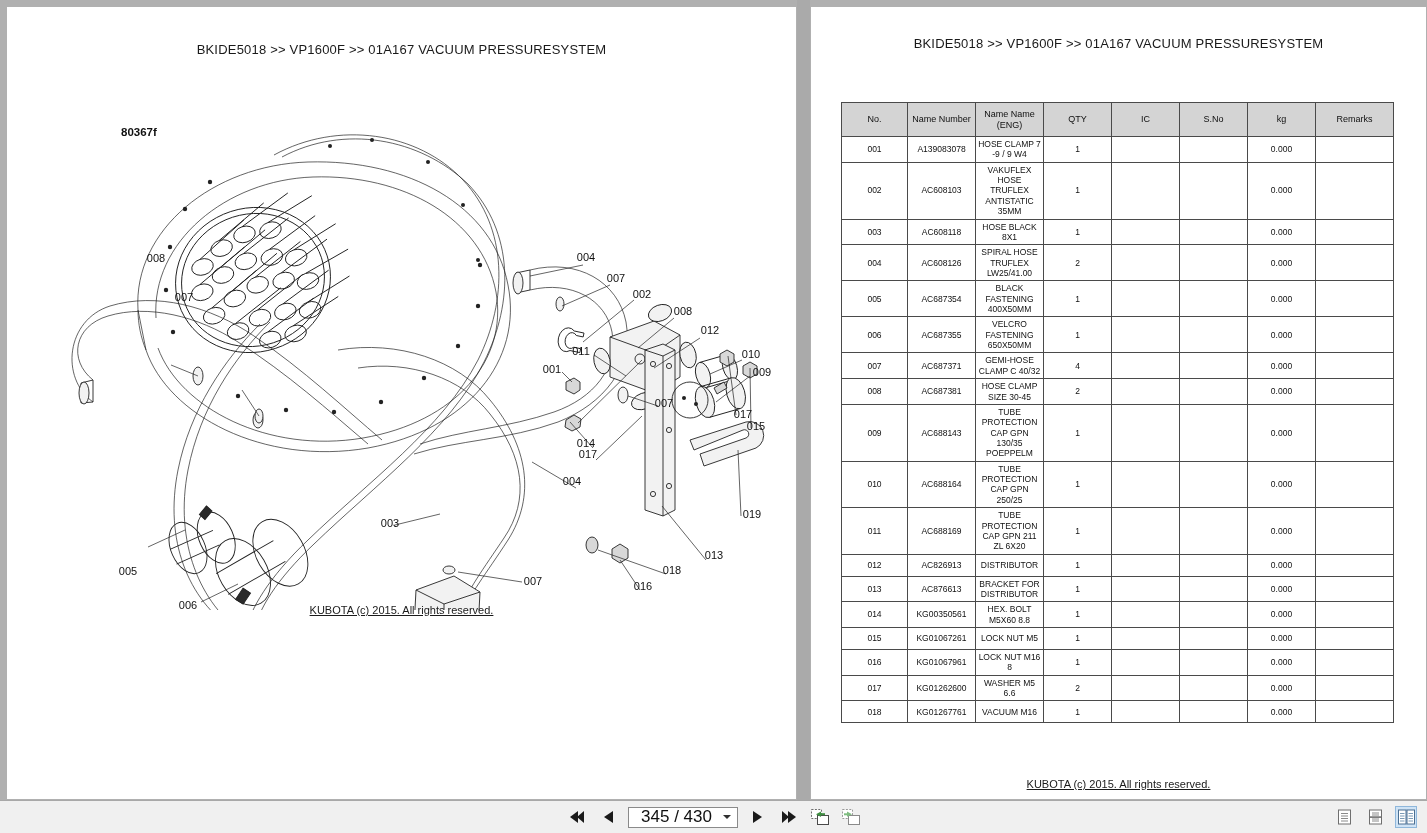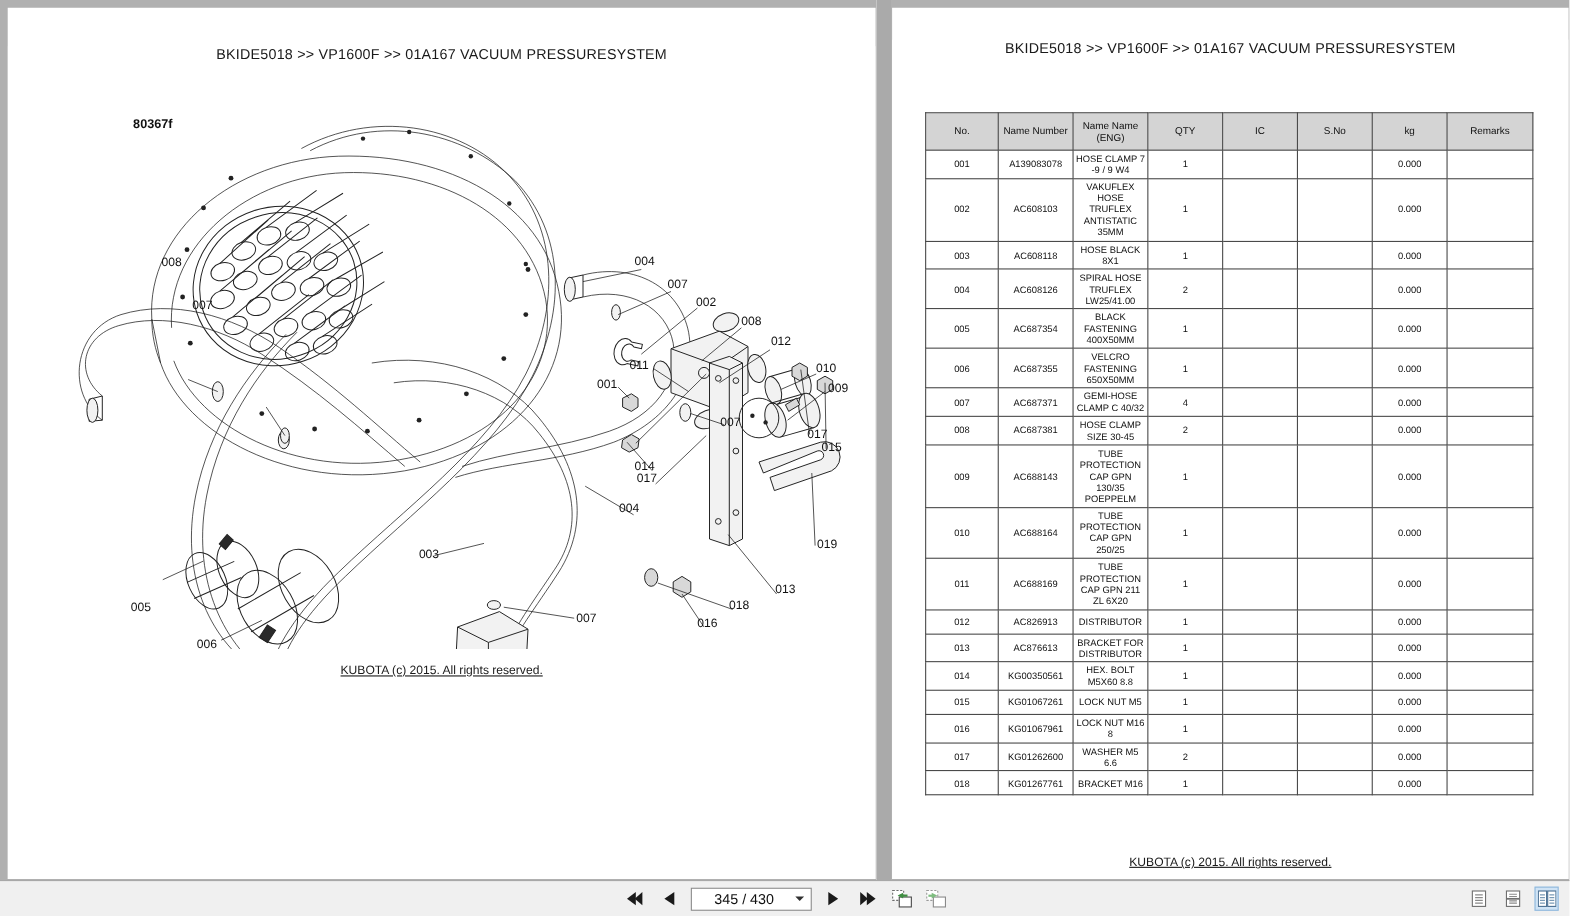--- a/index.html
+++ b/index.html
@@ -58,21 +58,21 @@
     font-size: 11px;
     color: #1a1a1a;
     text-decoration: underline;
   }
   .copyright-left  { position: absolute; left: 0; right: 0; top: 562px; }
   .copyright-right { position: absolute; left: 0; right: 0; top: 742px; }
 
   
   .diagram-wrap {
     position: absolute;
-    left: 0; top: 48px;
+    left: 0; top: 68px;
     width: 851px; height: 500px;
   }
   .diagram-wrap svg { display: block; width: 100%; height: 100%; }
   .dg-label { font-family: "Liberation Sans", sans-serif; font-size: 11px; fill: #111; }
   .dg-fignum { font-family: "Liberation Sans", sans-serif; font-size: 11.5px; font-weight: bold; fill: #111; }
   .ln { stroke: #222; stroke-width: 0.7; fill: none; }
   .pt { stroke: #222; stroke-width: 0.9; fill: none; }
   .pt-f { stroke: #222; stroke-width: 0.9; fill: #f2f2f2; }
   .pt-d { stroke: #222; stroke-width: 0.9; fill: #d8d8d8; }
   .pt-dk { stroke: #222; stroke-width: 0.9; fill: #2a2a2a; }
@@ -153,21 +153,21 @@
     width: 110px; height: 21px;
     background: #ffffff;
     border: 1px solid #8a8a8a;
     display: flex; align-items: center;
     position: relative;
     cursor: text;
   }
   .page-box .pv {
     flex: 1;
     text-align: center;
-    font-size: 13px;
+    font-size: 17px;
     color: #101010;
     padding-right: 12px;
     user-select: none;
   }
   .page-box .caret {
     position: absolute; right: 6px; top: 50%;
     margin-top: -2px;
     width: 0; height: 0;
     border-left: 4px solid transparent;
     border-right: 4px solid transparent;
@@ -644,21 +644,21 @@
                   <td>WASHER M5 6.6</td>
                   <td>2</td>
                   <td></td>
                   <td></td>
                   <td>0.000</td>
                   <td></td>
                 </tr>
                 <tr>
                   <td>018</td>
                   <td>KG01267761</td>
-                  <td>BRACKET M16</td>
+                  <td>VACUUM M16</td>
                   <td>1</td>
                   <td></td>
                   <td></td>
                   <td>0.000</td>
                   <td></td>
                 </tr>
               </tbody>
           </table>
         </div>
 

